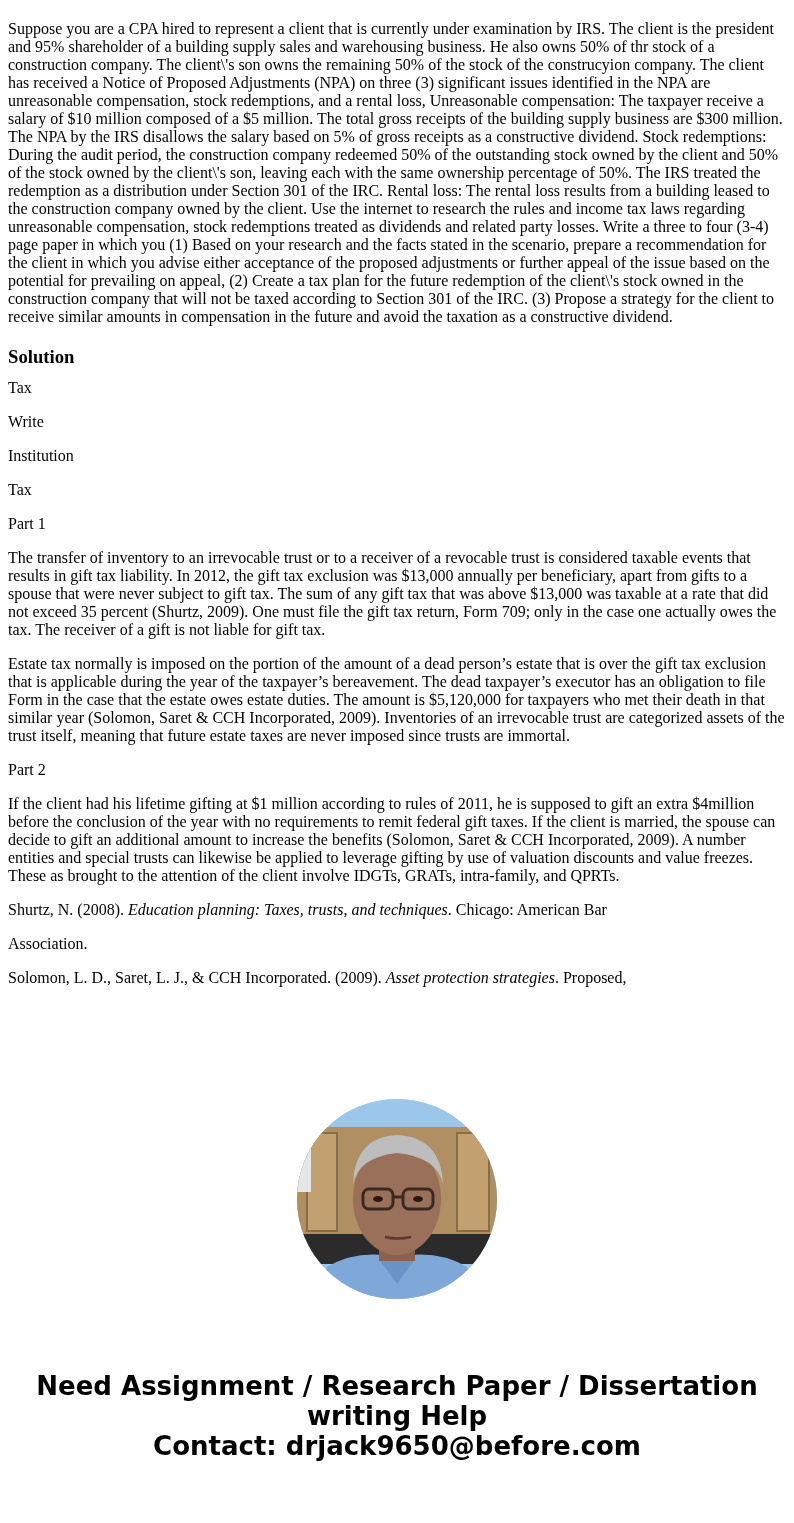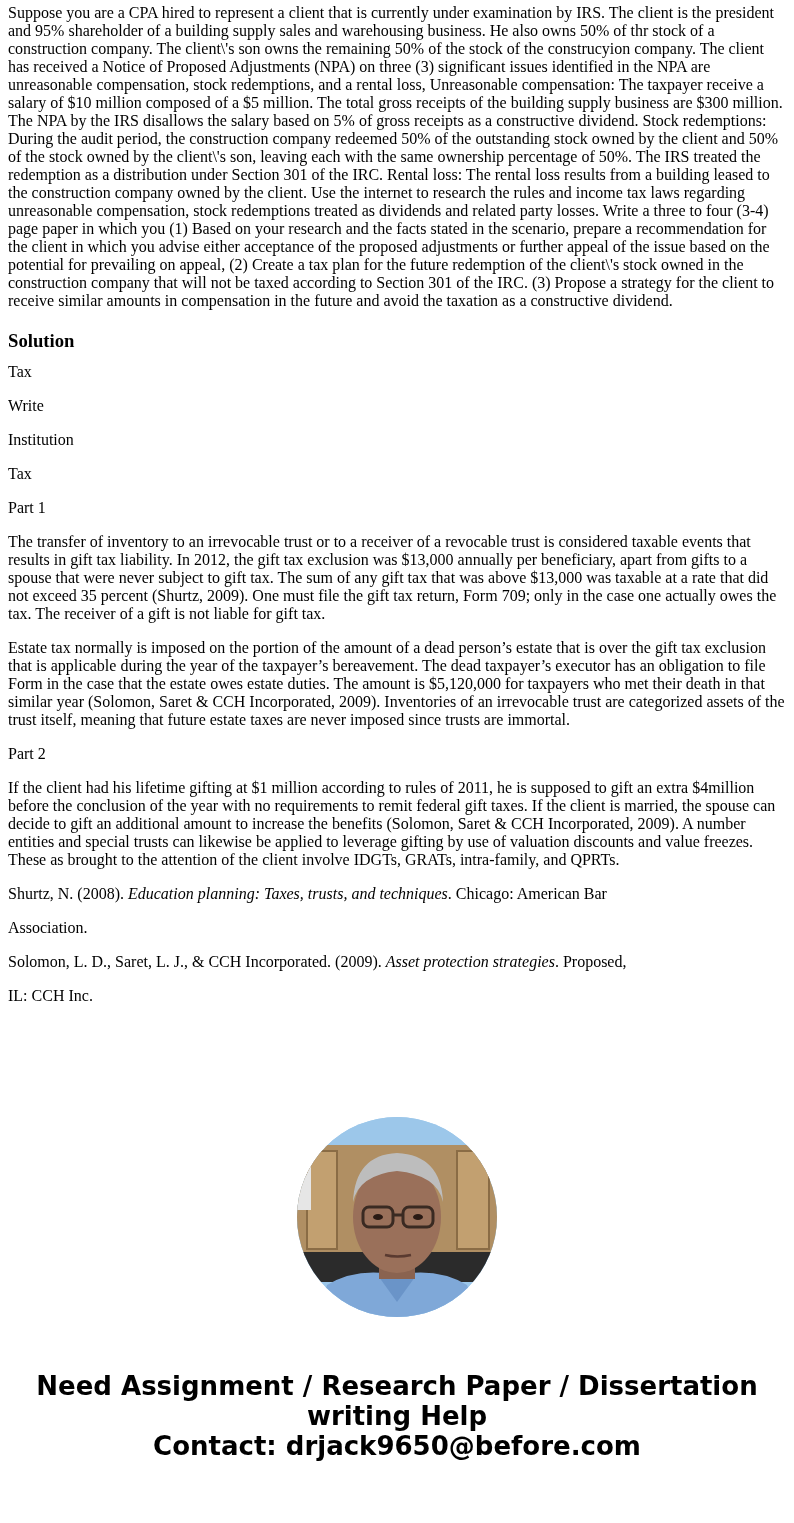--- a/index.html
+++ b/index.html
@@ -5,21 +5,21 @@
   html, body { margin: 0; padding: 0; background: #ffffff; }
   body {
     width: 794px;
     height: 1523px;
     overflow: hidden;
     font-family: "Liberation Serif", serif;
     font-size: 16px;
     line-height: 18px;
     color: #000000;
   }
-  .page { padding: 4px 8px 0 8px; }
+  .page { padding: 20px 8px 0 8px; }
   p { margin: 0 0 16px 0; }
   .question { margin: 0; }
   h3 {
     font-size: 18.7px;
     font-weight: bold;
     margin: 20px 0 11px 0;
     line-height: 22px;
   }
   .gap-before-photo { height: 96px; }
   .avatar-wrap {
@@ -30,21 +30,21 @@
   }
   .avatar {
     width: 200px;
     height: 200px;
     border-radius: 50%;
     overflow: hidden;
     position: relative;
     background: #9cc7ea;
   }
   .footer {
-    margin-top: 54px;
+    margin-top: 72px;
     text-align: center;
     font-family: "DejaVu Sans", sans-serif;
     font-weight: bold;
     font-size: 26px;
     line-height: 30px;
     color: #000;
   }
   .footer div { margin: 0; }
 </style>
 </head>
@@ -66,21 +66,20 @@
   <p>Estate tax normally is imposed on the portion of the amount of a dead person’s estate that is over the gift tax exclusion that is applicable during the year of the taxpayer’s bereavement. The dead taxpayer’s executor has an obligation to file Form in the case that the estate owes estate duties. The amount is $5,120,000 for taxpayers who met their death in that similar year (Solomon, Saret &amp; CCH Incorporated, 2009). Inventories of an irrevocable trust are categorized assets of the trust itself, meaning that future estate taxes are never imposed since trusts are immortal.</p>
 
   <p>Part 2</p>
   <p>If the client had his lifetime gifting at $1 million according to rules of 2011, he is supposed to gift an extra $4million before the conclusion of the year with no requirements to remit federal gift taxes. If the client is married, the spouse can decide to gift an additional amount to increase the benefits (Solomon, Saret &amp; CCH Incorporated, 2009). A number entities and special trusts can likewise be applied to leverage gifting by use of valuation discounts and value freezes. These as brought to the attention of the client involve IDGTs, GRATs, intra-family, and QPRTs.</p>
 
 
   <p><span>Shurtz, N. (2008). </span><i>Education planning: Taxes, trusts, and techniques</i><span>. Chicago: American Bar</span></p>
   <p>Association.</p>
 
   <p><span>Solomon, L. D., Saret, L. J., &amp; CCH Incorporated. (2009). </span><i>Asset protection strategies</i><span>. Proposed,</span></p>
-  <p>IL: CCH Inc.</p>
 
   <div class="gap-before-photo"></div>
 
   <div class="avatar-wrap">
     <div class="avatar">
       <svg width="200" height="200" viewBox="0 0 200 200">
 
         <rect x="0" y="0" width="200" height="200" fill="#9cc7ea"></rect>
 
         <rect x="0" y="28" width="200" height="110" fill="#b08f63"></rect>

